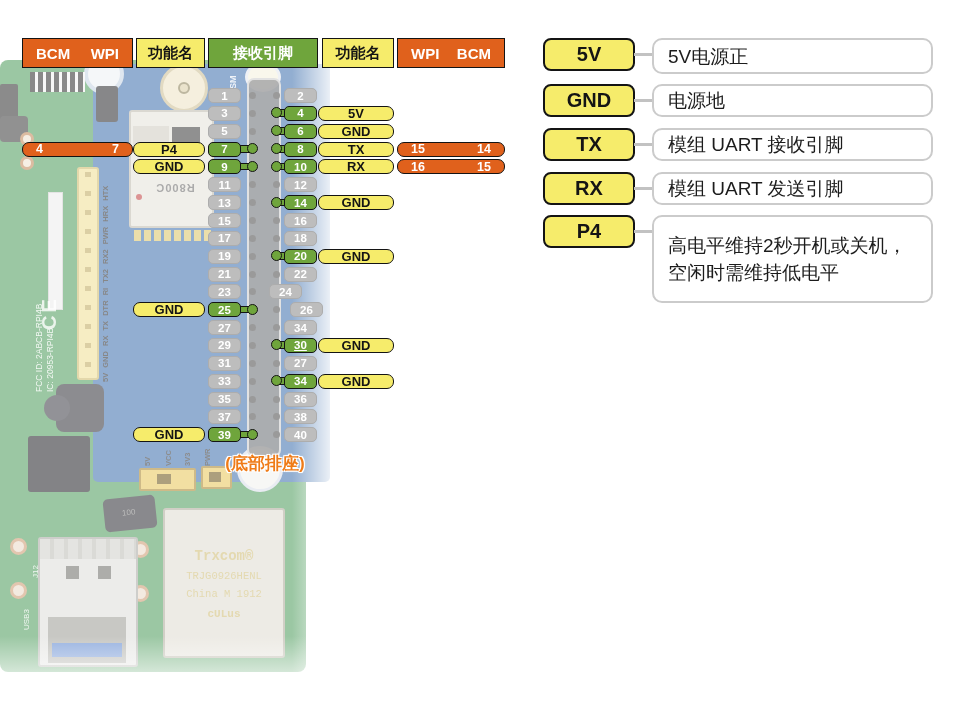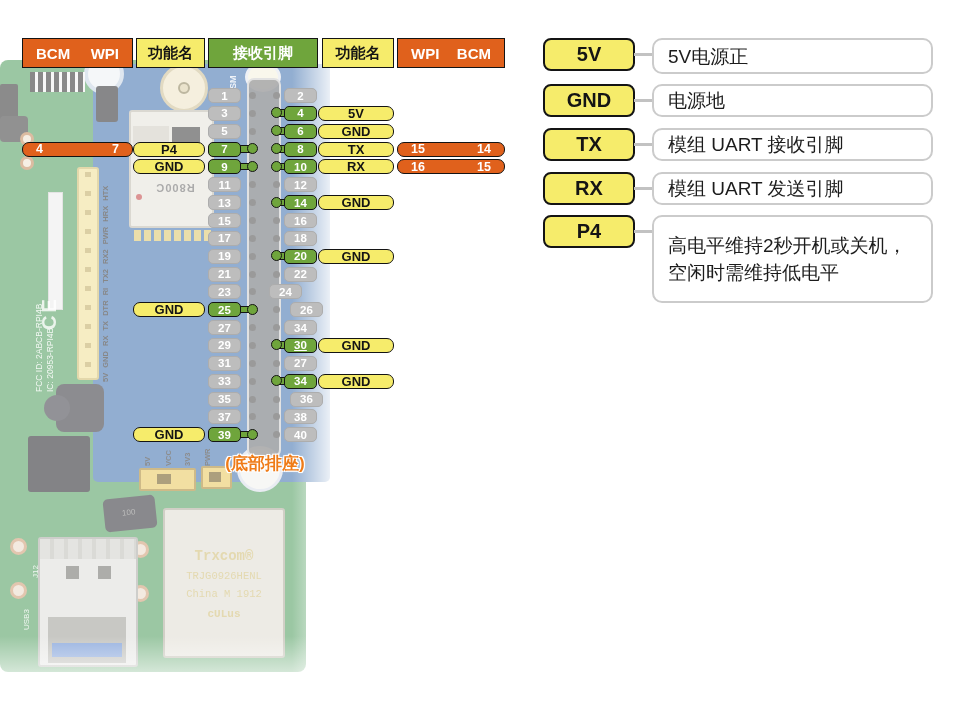--- a/index.html
+++ b/index.html
@@ -289,21 +289,21 @@
         <div class="stub-bridge" style="left: 276px; width: 12px;"></div>
         <div class="stub-act" style="left: 271px;"></div>
         <div class="pill num p-gray" style="left: 208px;">33</div>
         <div class="pill num p-green" style="left: 284px;">34</div>
         <div class="pill p-yellow func" style="left: 318px; width: 76px;">GND</div>
       </div>
       <div class="pin-row" style="top: 391.5px;">
         <div class="stub-base" style="left: 249px;"></div>
         <div class="stub-base" style="left: 273px;"></div>
         <div class="pill num p-gray" style="left: 208px;">35</div>
-        <div class="pill num p-gray" style="left: 284px; margin-left: 6px;">36</div>
+        <div class="pill num p-gray" style="left: 284px;">36</div>
       </div>
       <div class="pin-row" style="top: 409.3px;">
         <div class="stub-base" style="left: 249px;"></div>
         <div class="stub-base" style="left: 273px;"></div>
         <div class="pill num p-gray" style="left: 208px;">37</div>
         <div class="pill num p-gray" style="left: 284px;">38</div>
       </div>
       <div class="pin-row" style="top: 427.2px;">
         <div class="stub-base" style="left: 249px;"></div>
         <div class="stub-base" style="left: 273px;"></div>

